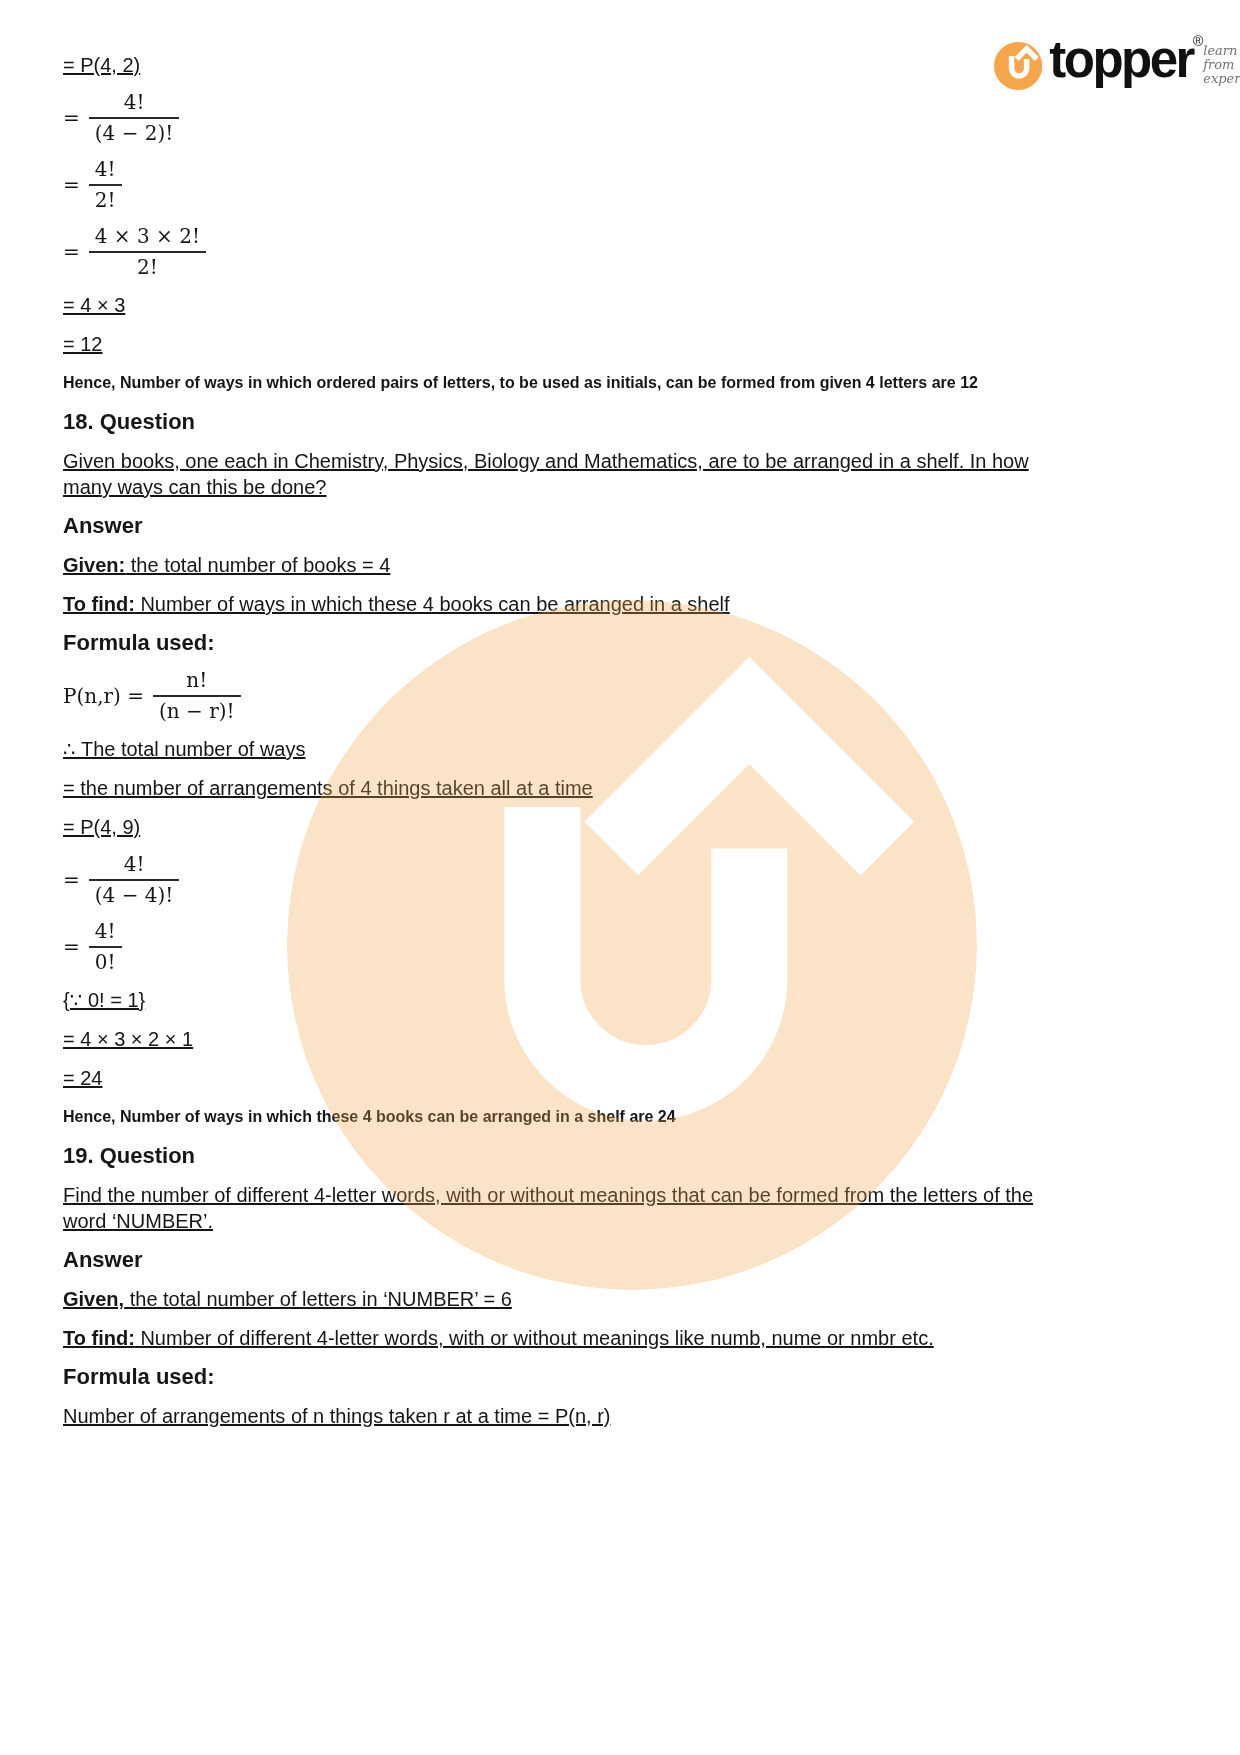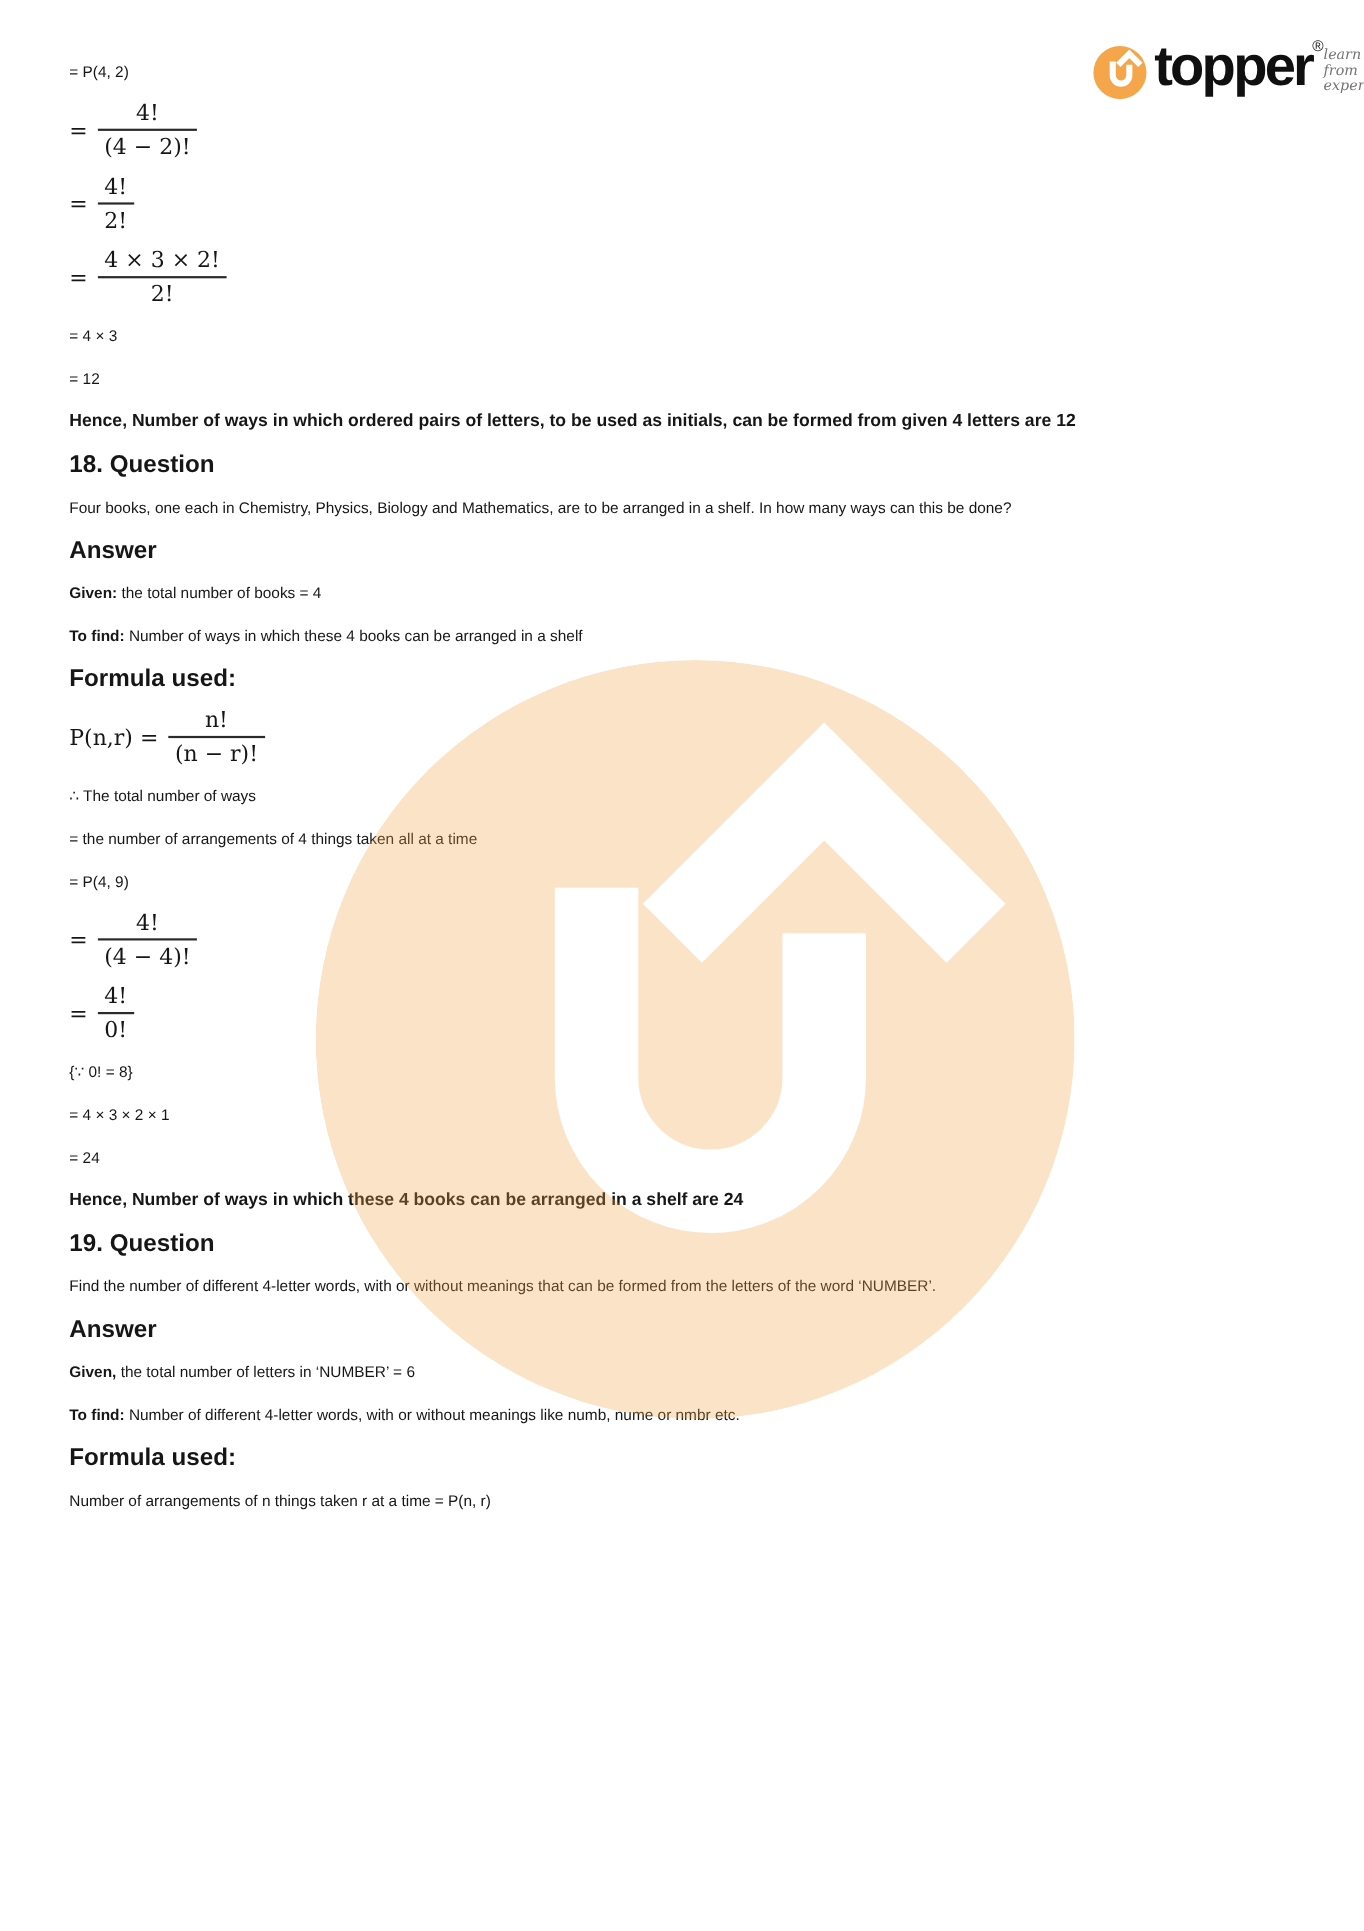--- a/index.html
+++ b/index.html
@@ -12,22 +12,23 @@
     overflow:hidden;
   }
   .content{
     position:relative;
     z-index:1;
     padding:52px 63px 0 63px;
     width:1010px;
   }
   p{margin:0 0 13px 0;}
   .line,.mixed{
-    font-size:14px;
+    font-size:20px;
     line-height:26px;
+    text-decoration:underline;
   }
   .bold-line{
     font-size:16px;
     line-height:26px;
     font-weight:bold;
   }
   .heading{
     font-size:22px;
     line-height:26px;
     font-weight:bold;
@@ -159,21 +160,21 @@
       <span class="den">2!</span>
     </span>
   </div>
 
   <p class="line">= 4 × 3</p>
   <p class="line">= 12</p>
 
   <p class="bold-line">Hence, Number of ways in which ordered pairs of letters, to be used as initials, can be formed from given 4 letters are 12</p>
 
   <p class="heading">18. Question</p>
-  <p class="line">Four books, one each in Chemistry, Physics, Biology and Mathematics, are to be arranged in a shelf. In how many ways can this be done?</p>
+  <p class="line">Given books, one each in Chemistry, Physics, Biology and Mathematics, are to be arranged in a shelf. In how many ways can this be done?</p>
 
   <p class="heading">Answer</p>
 
   <p class="mixed"><b>Given:</b><span> the total number of books = 4</span></p>
 
   <p class="mixed"><b>To find:</b><span> Number of ways in which these 4 books can be arranged in a shelf</span></p>
 
   <p class="heading">Formula used:</p>
 
   <div class="frac-row">
@@ -197,21 +198,21 @@
   </div>
 
   <div class="frac-row">
     <span class="pre">=</span>
     <span class="frac">
       <span class="num">4!</span>
       <span class="den">0!</span>
     </span>
   </div>
 
-  <p class="line">{∵ 0! = 8}</p>
+  <p class="line">{∵ 0! = 1}</p>
   <p class="line">= 4 × 3 × 2 × 1</p>
   <p class="line">= 24</p>
 
   <p class="bold-line">Hence, Number of ways in which these 4 books can be arranged in a shelf are 24</p>
 
   <p class="heading">19. Question</p>
   <p class="line">Find the number of different 4-letter words, with or without meanings that can be formed from the letters of the word ‘NUMBER’.</p>
 
   <p class="heading">Answer</p>
 

